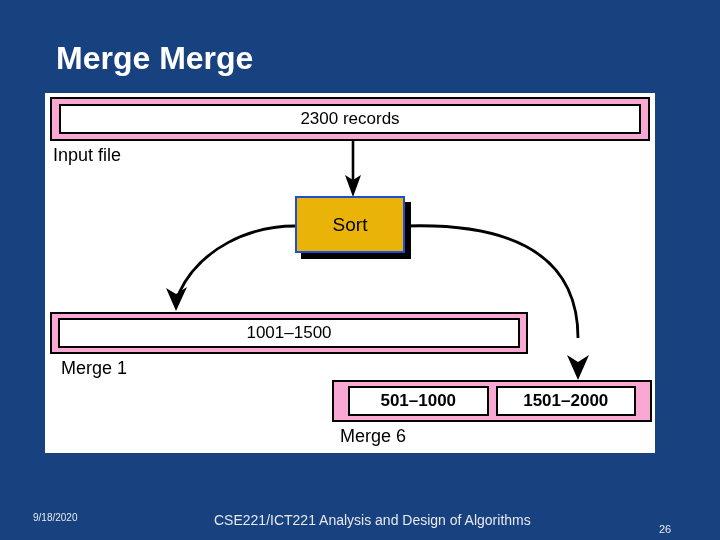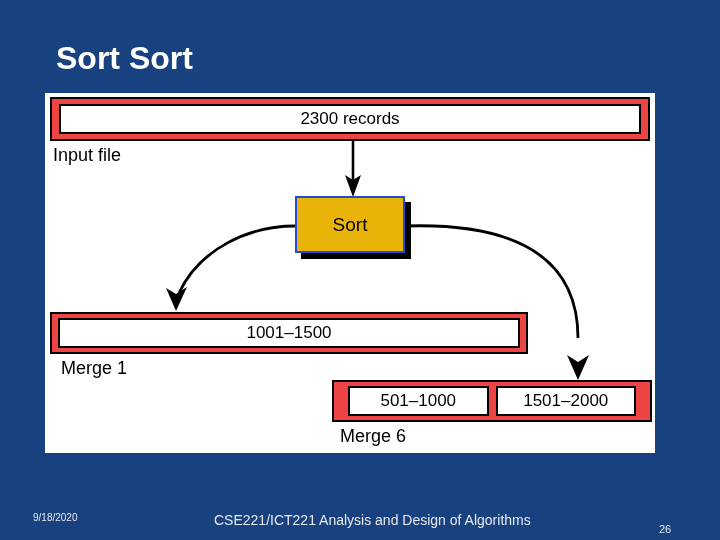--- a/index.html
+++ b/index.html
@@ -33,21 +33,21 @@
     left: 45px;
     top: 93px;
     width: 610px;
     height: 360px;
     background: #ffffff;
   }
 
   
   .gray-frame {
     position: absolute;
-    background: #ef4444;
+    background: #f9a8d4;
     border: 2px solid #000000;
     box-sizing: border-box;
     display: flex;
     align-items: center;
   }
   .white-cell {
     background: #ffffff;
     border: 2px solid #000000;
     box-sizing: border-box;
     display: flex;
@@ -124,20 +124,21 @@
 
   
   #merge2-frame {
     left: 287px;
     top: 287px;
     width: 320px;
     height: 42px;
     padding: 0 14px;
     gap: 7px;
     z-index: 3;
+    font-weight: bold;
   }
   #merge2-frame .white-cell { flex: 1 1 0; }
 
   #merge2-label {
     position: absolute;
     left: 295px;
     top: 333px;
     font-size: 18px;
     color: #000000;
     white-space: nowrap;
@@ -176,21 +177,21 @@
     left: 659px;
     top: 523px;
     font-size: 11px;
     color: #e8e8ee;
     white-space: nowrap;
   }
 </style>
 </head>
 <body>
 
-<div id="slide-title">Sort Sort</div>
+<div id="slide-title">Merge Merge</div>
 
 <div id="diagram-panel">
 
   <svg id="arrows-layer" viewBox="0 0 610 360" width="610" height="360" xmlns="http://www.w3.org/2000/svg">
 
     <g>
       <line x1="308" y1="48" x2="308" y2="92" stroke="#000000" stroke-width="2.6"></line>
       <polygon points="308,104 300,82 308,87 316,82" fill="#000000"></polygon>
     </g>
 

